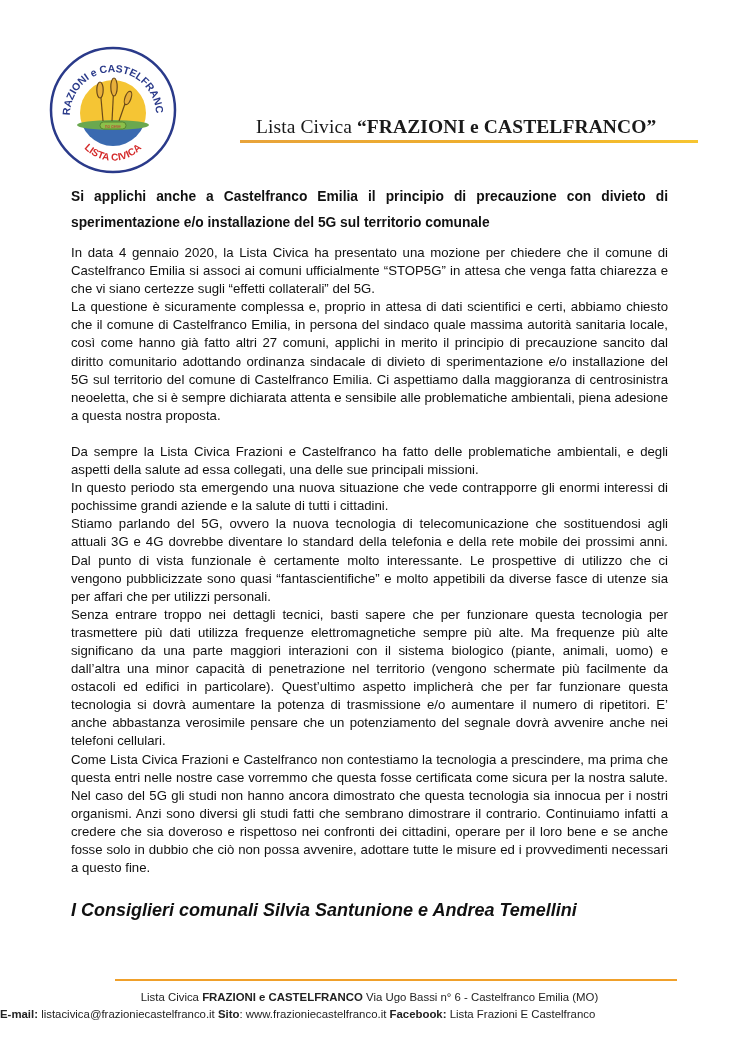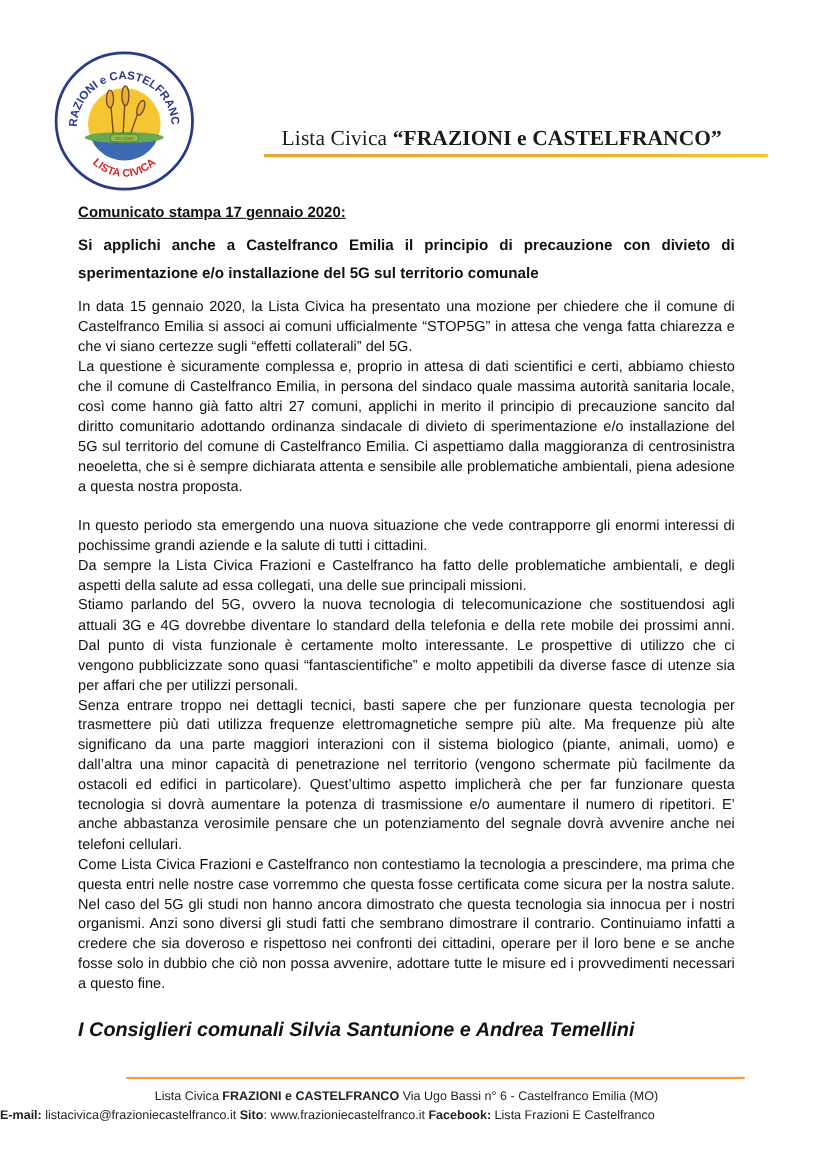--- a/index.html
+++ b/index.html
@@ -53,30 +53,29 @@
     <text font-size="10" font-weight="bold" fill="#d42a2a" font-family="Liberation Sans, sans-serif">
       <textPath href="#arcBottom" startOffset="50%" text-anchor="middle">LISTA CIVICA</textPath>
     </text>
   </svg>
 </div>
 
 <div class="header-title"><span>Lista Civica </span><b>“FRAZIONI e CASTELFRANCO”</b></div>
 <div class="header-rule"></div>
 
 <div class="content">
-  <p class="comunicato">Comunicato stampa 17 gennaio 2020:</p>
   <p class="subtitle">Si applichi anche a Castelfranco Emilia il principio di precauzione con divieto di sperimentazione e/o installazione del 5G sul territorio comunale</p>
   <div id="block1">
-      <p class="para">In data 15 gennaio 2020, la Lista Civica ha presentato una mozione per chiedere che il comune di Castelfranco Emilia si associ ai comuni ufficialmente “STOP5G” in attesa che venga fatta chiarezza e che vi siano certezze sugli “effetti collaterali” del 5G.</p>
+      <p class="para">In data 4 gennaio 2020, la Lista Civica ha presentato una mozione per chiedere che il comune di Castelfranco Emilia si associ ai comuni ufficialmente “STOP5G” in attesa che venga fatta chiarezza e che vi siano certezze sugli “effetti collaterali” del 5G.</p>
       <p class="para">La questione è sicuramente complessa e, proprio in attesa di dati scientifici e certi, abbiamo chiesto che il comune di Castelfranco Emilia, in persona del sindaco quale massima autorità sanitaria locale, così come hanno già fatto altri 27 comuni, applichi in merito il principio di precauzione sancito dal diritto comunitario adottando ordinanza sindacale di divieto di sperimentazione e/o installazione del 5G sul territorio del comune di Castelfranco Emilia. Ci aspettiamo dalla maggioranza di centrosinistra neoeletta, che si è sempre dichiarata attenta e sensibile alle problematiche ambientali, piena adesione a questa nostra proposta.</p>
     </div>
   <div class="gap"></div>
   <div id="block2">
+      <p class="para">Da sempre la Lista Civica Frazioni e Castelfranco ha fatto delle problematiche ambientali, e degli aspetti della salute ad essa collegati, una delle sue principali missioni.</p>
       <p class="para">In questo periodo sta emergendo una nuova situazione che vede contrapporre gli enormi interessi di pochissime grandi aziende e la salute di tutti i cittadini.</p>
-      <p class="para">Da sempre la Lista Civica Frazioni e Castelfranco ha fatto delle problematiche ambientali, e degli aspetti della salute ad essa collegati, una delle sue principali missioni.</p>
       <p class="para">Stiamo parlando del 5G, ovvero la nuova tecnologia di telecomunicazione che sostituendosi agli attuali 3G e 4G dovrebbe diventare lo standard della telefonia e della rete mobile dei prossimi anni. Dal punto di vista funzionale è certamente molto interessante. Le prospettive di utilizzo che ci vengono pubblicizzate sono quasi “fantascientifiche” e molto appetibili da diverse fasce di utenze sia per affari che per utilizzi personali.</p>
       <p class="para">Senza entrare troppo nei dettagli tecnici, basti sapere che per funzionare questa tecnologia per trasmettere più dati utilizza frequenze elettromagnetiche sempre più alte. Ma frequenze più alte significano da una parte maggiori interazioni con il sistema biologico (piante, animali, uomo) e dall’altra una minor capacità di penetrazione nel territorio (vengono schermate più facilmente da ostacoli ed edifici in particolare). Quest’ultimo aspetto implicherà che per far funzionare questa tecnologia si dovrà aumentare la potenza di trasmissione e/o aumentare il numero di ripetitori. E’ anche abbastanza verosimile pensare che un potenziamento del segnale dovrà avvenire anche nei telefoni cellulari.</p>
       <p class="para">Come Lista Civica Frazioni e Castelfranco non contestiamo la tecnologia a prescindere, ma prima che questa entri nelle nostre case vorremmo che questa fosse certificata come sicura per la nostra salute. Nel caso del 5G gli studi non hanno ancora dimostrato che questa tecnologia sia innocua per i nostri organismi. Anzi sono diversi gli studi fatti che sembrano dimostrare il contrario. Continuiamo infatti a credere che sia doveroso e rispettoso nei confronti dei cittadini, operare per il loro bene e se anche fosse solo in dubbio che ciò non possa avvenire, adottare tutte le misure ed i provvedimenti necessari a questo fine.</p>
     </div>
   <p class="signature">I Consiglieri comunali Silvia Santunione e Andrea Temellini</p>
 </div>
 
 <div class="footer-rule"></div>
 <div class="footer-line1"><span>Lista Civica </span><b>FRAZIONI e CASTELFRANCO</b><span> Via Ugo Bassi n° 6 - Castelfranco Emilia (MO)</span></div>
 <div class="footer-line2"><b>E-mail:</b><span> listacivica@frazioniecastelfranco.it </span><b>Sito</b><span>: www.frazioniecastelfranco.it </span><b>Facebook:</b><span> Lista Frazioni E Castelfranco</span></div>

